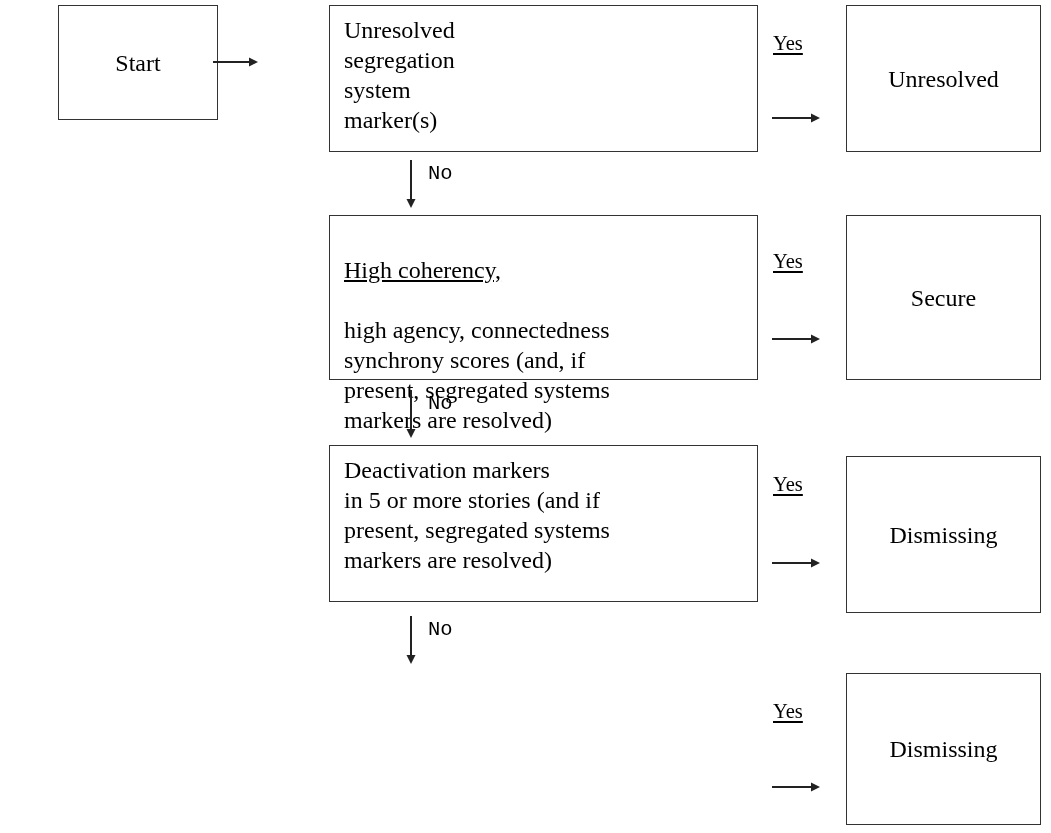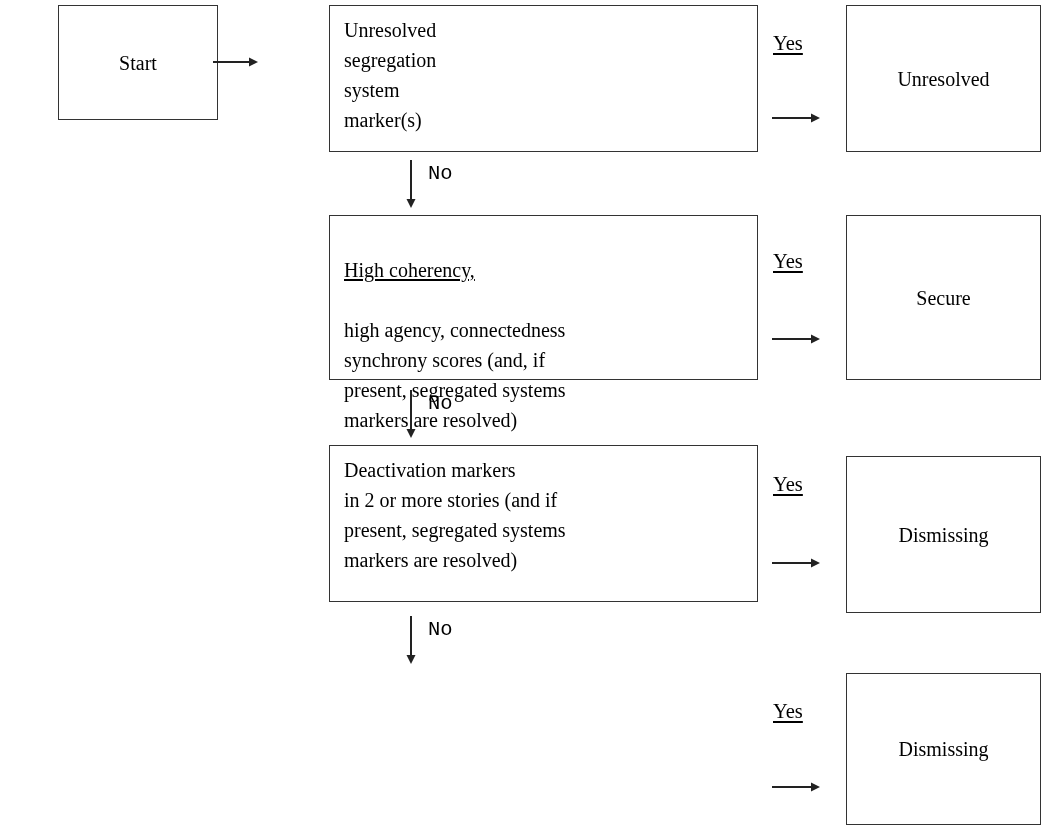--- a/index.html
+++ b/index.html
@@ -22,21 +22,21 @@
     position: absolute;
     box-sizing: border-box;
     border: 1.6px solid #333333;
     background: #ffffff;
   }
   .box-text {
     position: absolute;
     left: 14px;
     top: 9px;
     right: 6px;
-    font-size: 20px;
+    font-size: 24px;
     line-height: 30px;
     white-space: pre-line;
     text-align: left;
   }
   .box-text.centered {
     left: 0;
     right: 0;
     top: 0;
     bottom: 0;
     display: flex;
@@ -142,21 +142,21 @@
   <div class="arrow-v" style="left:405px; top:390px; height:48px;">
     <svg width="12" height="48" viewBox="0 0 12 48">
       <line x1="6" y1="0" x2="6" y2="39" stroke="#222" stroke-width="2"></line>
       <polygon points="1.5,39 6,48 10.5,39" fill="#222"></polygon>
     </svg>
   </div>
   <div class="plain-label" style="left:428px; top:393px;">No</div>
 
   <div class="box" style="left:329px; top:445px; width:429px; height:157px;">
     <div class="box-text">Deactivation markers
-in 2 or more stories (and if
+in 5 or more stories (and if
 present, segregated systems
 markers are resolved)</div>
   </div>
 
   <div class="edge-label" style="left:773px; top:473px;">Yes</div>
 
   <div class="arrow-h" style="left:772px; top:557px; width:48px;">
     <svg width="48" height="12" viewBox="0 0 48 12">
       <line x1="0" y1="6" x2="39" y2="6" stroke="#222" stroke-width="2"></line>
       <polygon points="39,1.5 48,6 39,10.5" fill="#222"></polygon>

